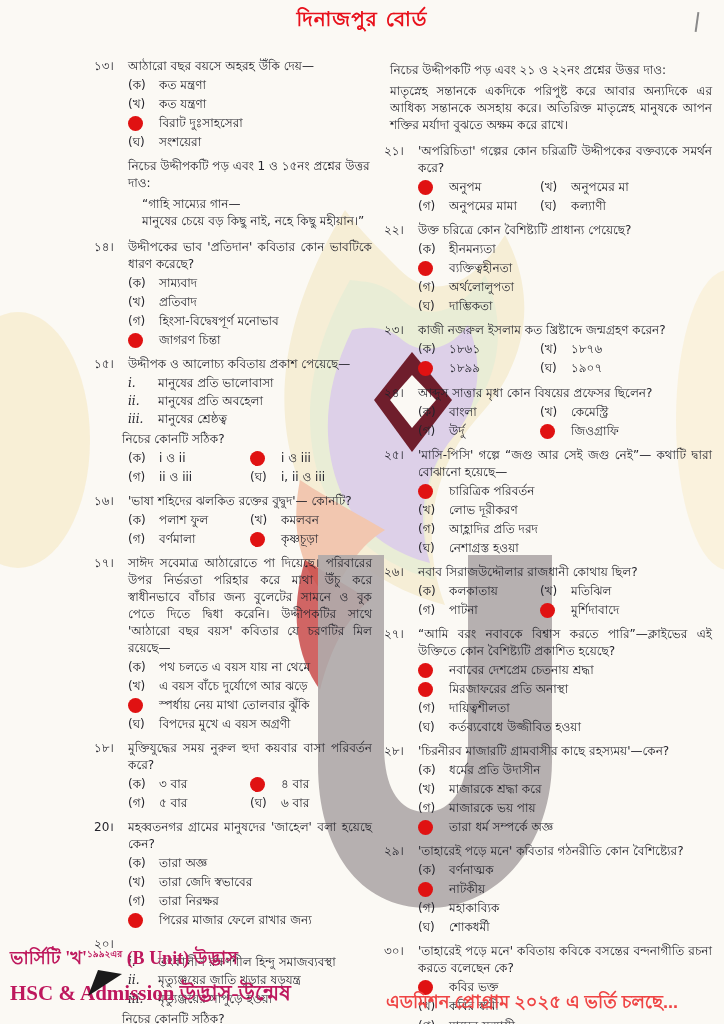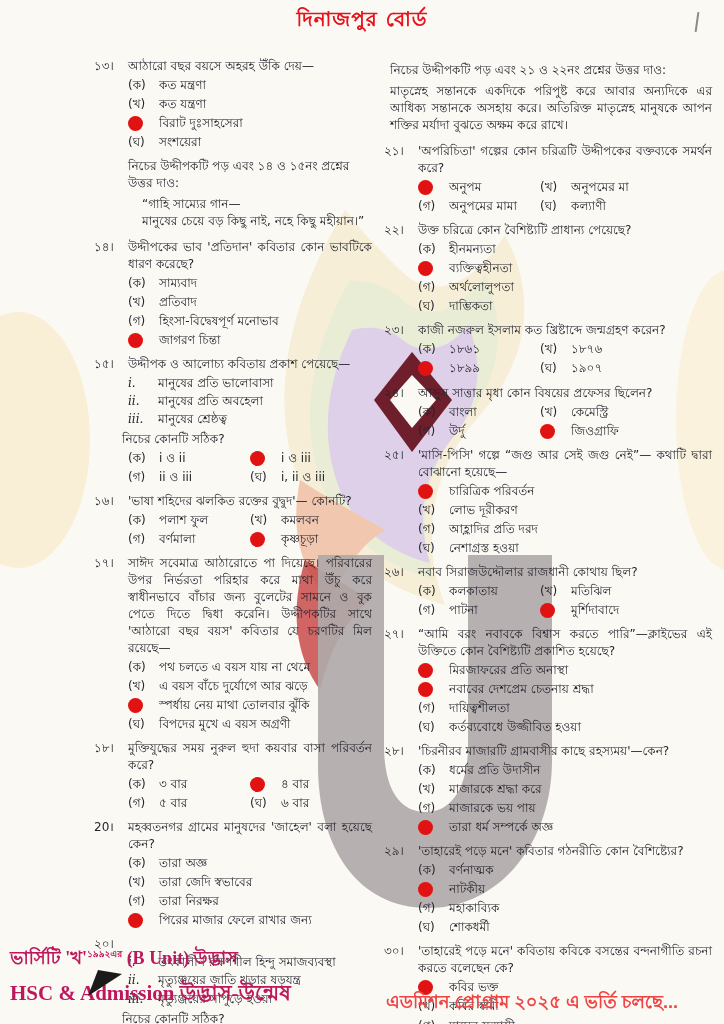--- a/index.html
+++ b/index.html
@@ -89,21 +89,21 @@
           </div>
           <div class="opt">
             <span class="olead">
               <span class="olabel">(ঘ)</span>
             </span>
             <span class="otext">সংশয়েরা</span>
           </div>
         </div>
       </div>
       <div class="stim">
-        <div class="instruction">নিচের উদ্দীপকটি পড় এবং ১৪ ও ১৫নং প্রশ্নের উত্তর দাও:</div>
+        <div class="instruction">নিচের উদ্দীপকটি পড় এবং 1 ও ১৫নং প্রশ্নের উত্তর দাও:</div>
         <div class="quote">
           <div>“গাহি সাম্যের গান—</div>
           <div>মানুষের চেয়ে বড় কিছু নাই, নহে কিছু মহীয়ান।”</div>
         </div>
       </div>
       <div class="q">
         <div class="qhead">
           <span class="qnum">১৪।</span>
           <span class="qtext">উদ্দীপকের ভাব 'প্রতিদান' কবিতার কোন ভাবটিকে ধারণ করেছে?</span>
         </div>
@@ -532,27 +532,27 @@
       <div class="q">
         <div class="qhead">
           <span class="qnum">২৭।</span>
           <span class="qtext">“আমি বরং নবাবকে বিশ্বাস করতে পারি”—ক্লাইভের এই উক্তিতে কোন বৈশিষ্ট্যটি প্রকাশিত হয়েছে?</span>
         </div>
         <div class="opts list">
           <div class="opt">
             <span class="olead">
               <span class="dot"></span>
             </span>
+            <span class="otext">নবাবের দেশপ্রেম চেতনায় শ্রদ্ধা</span>
+          </div>
+          <div class="opt">
+            <span class="olead">
+              <span class="dot"></span>
+            </span>
             <span class="otext">মিরজাফরের প্রতি অনাস্থা</span>
-          </div>
-          <div class="opt">
-            <span class="olead">
-              <span class="dot"></span>
-            </span>
-            <span class="otext">নবাবের দেশপ্রেম চেতনায় শ্রদ্ধা</span>
           </div>
           <div class="opt">
             <span class="olead">
               <span class="olabel">(গ)</span>
             </span>
             <span class="otext">দায়িত্বশীলতা</span>
           </div>
           <div class="opt">
             <span class="olead">
               <span class="olabel">(ঘ)</span>

